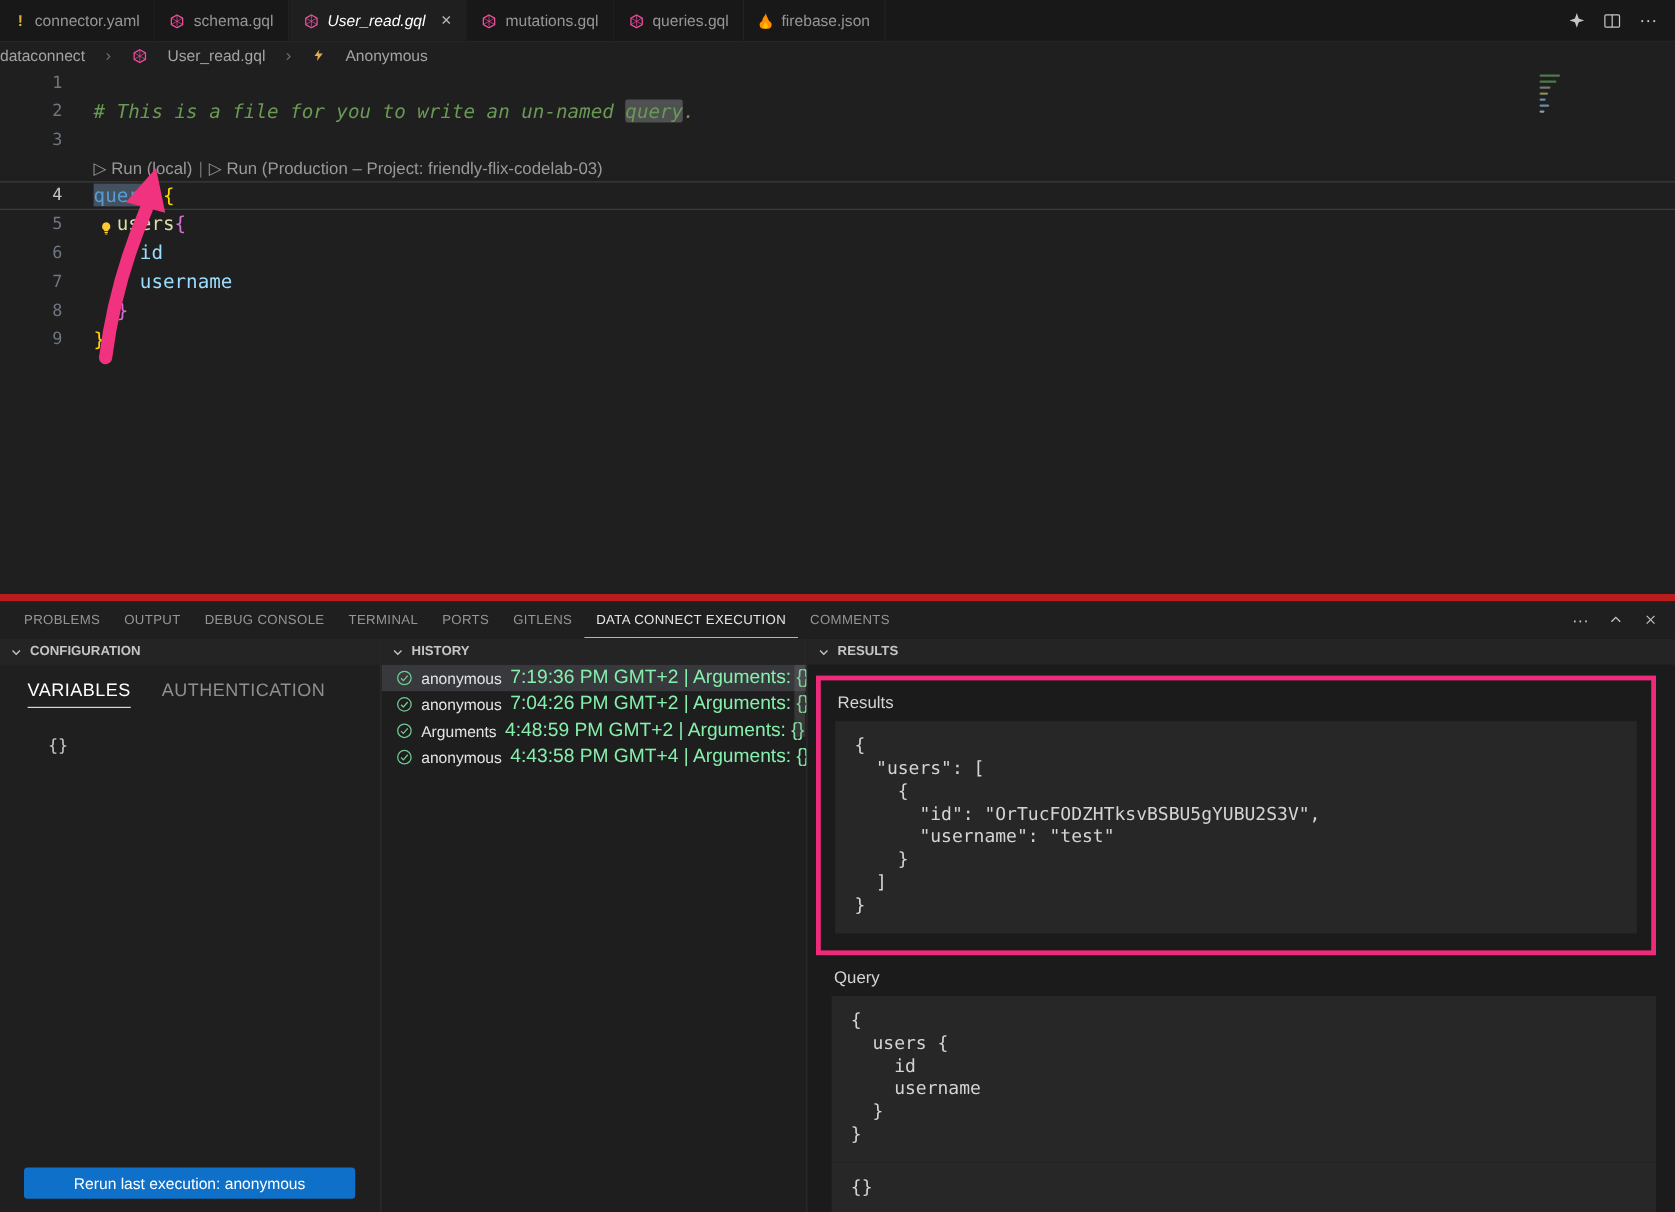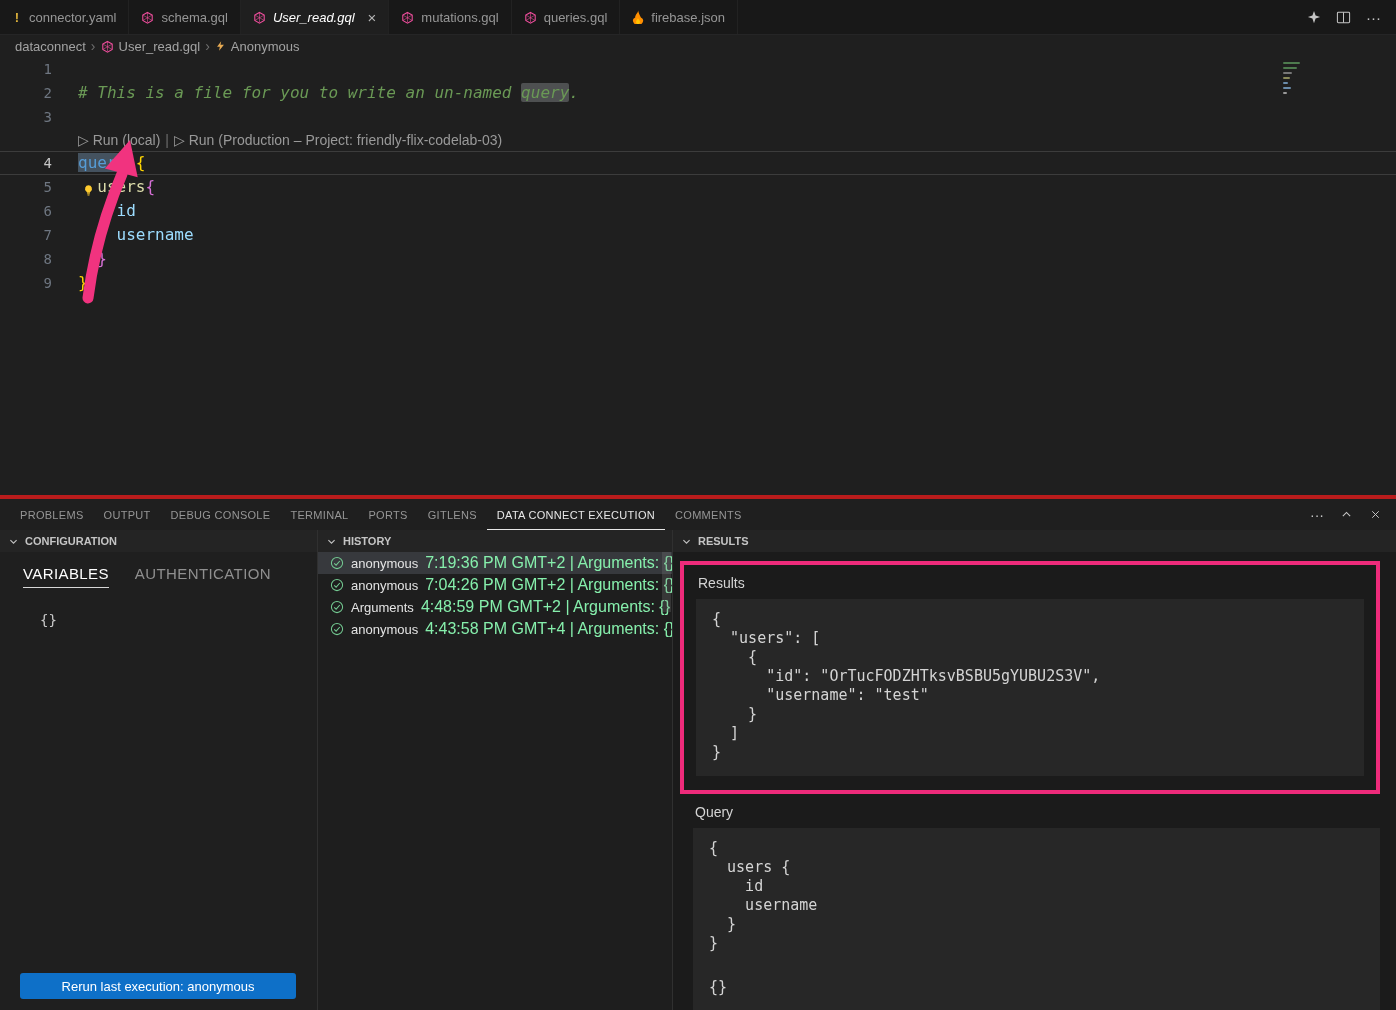--- a/index.html
+++ b/index.html
@@ -13,21 +13,21 @@
   .tab{display:flex;align-items:center;gap:7px;padding:0 12px;font-size:13px;color:#969696;border-right:1px solid #222;cursor:pointer;white-space:nowrap;background:#181818}
   .tab.active{background:#1f1f1f;color:#fff}
   .tab.active .label{font-style:italic}
   .tab .close{margin-left:6px;font-size:15px;color:#b6b6b6;line-height:1}
   .tabicon{display:flex;align-items:center}
   .ic-warning{color:#ddb13b;font-weight:bold;font-size:13px;width:10px;text-align:center;font-style:normal}
   .tabbar-actions{display:flex;align-items:center;gap:15px;padding-right:15px}
   .tabbar-actions>span{cursor:pointer;display:flex;align-items:center;color:#c5c5c5;font-size:15px}
 
   
-  .breadcrumb{height:22px;display:flex;align-items:center;padding-left:15px;font-size:13px;color:#a3a3a3;gap:5px;flex:none}
+  .breadcrumb{height:22px;display:flex;align-items:center;font-size:13px;color:#a3a3a3;gap:17px;flex:none}
   .breadcrumb .sep{color:#6f6f6f;font-size:14px;line-height:1}
   .crumb-ic{display:flex;align-items:center}
   .crumb{cursor:pointer}
 
   
   .editor{flex:1;position:relative;font-family:"DejaVu Sans Mono",monospace;overflow:hidden;background:#1f1f1f}
   .row{display:flex;height:24px;line-height:24px;position:relative}
   .row.current{box-shadow:inset 0 1px 0 #3c3c3c, inset 0 -1px 0 #3c3c3c}
   .gut{width:52px;flex:none;text-align:right;color:#6e7681;font-size:14px}
   .row.current .gut{color:#c6c6c6}
@@ -44,21 +44,21 @@
   .tk-prop{color:#9CDCFE}
   .tk-brace1{color:#FFD602}
   .tk-brace2{color:#D670D6}
   .tk-plain{color:#d4d4d4}
   .bulb{position:absolute;left:82px;top:5px;cursor:pointer}
   .minimap{position:absolute;top:2px;right:93px;width:22px;height:86px}
   .mm{height:2px;margin:3px 2px 0;border-radius:1px}
   .arrow-svg{position:absolute;left:0;top:0;pointer-events:none}
 
   
-  .panel{height:515px;flex:none;background:#1f1f1f;border-top:4px solid #b91c1c;display:flex;flex-direction:column;position:relative}
+  .panel{height:515px;flex:none;background:#1f1f1f;border-top:6px solid #b91c1c;display:flex;flex-direction:column;position:relative}
   .panel-top{height:31px;display:flex;justify-content:space-between;align-items:stretch;flex:none;padding-left:10px}
   .ptabs{display:flex;height:100%}
   .ptab{padding:0 10px;font-size:11px;color:#969696;letter-spacing:.3px;display:flex;align-items:center;cursor:pointer;white-space:nowrap}
   .ptab.active{color:#e7e7e7;box-shadow:inset 0 -1px 0 #e7e7e7}
   .panel-acts{display:flex;gap:16px;align-items:center;padding-right:14px}
   .panel-acts>span{cursor:pointer;display:flex;align-items:center;color:#c5c5c5;font-size:14px}
   .panel-body{flex:1;display:flex;overflow:hidden}
   .col{overflow:hidden;position:relative}
   .col-config{width:318px;flex:none;border-right:1px solid #303030}
   .col-history{width:355px;flex:none;border-right:1px solid #303030;background:#1e1e1e}

